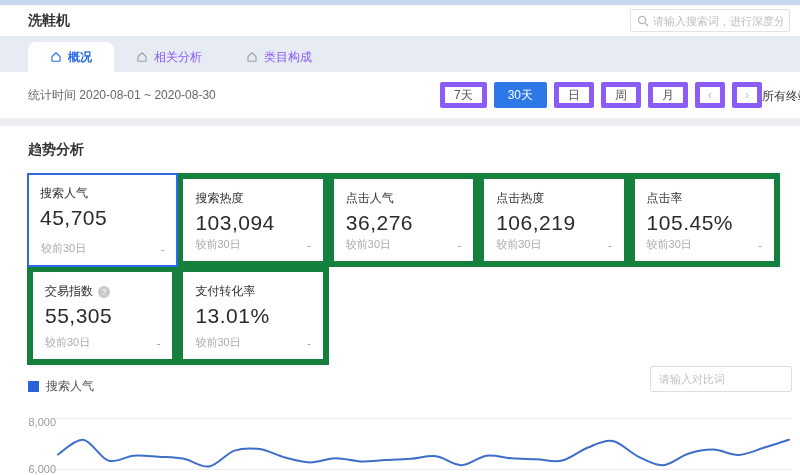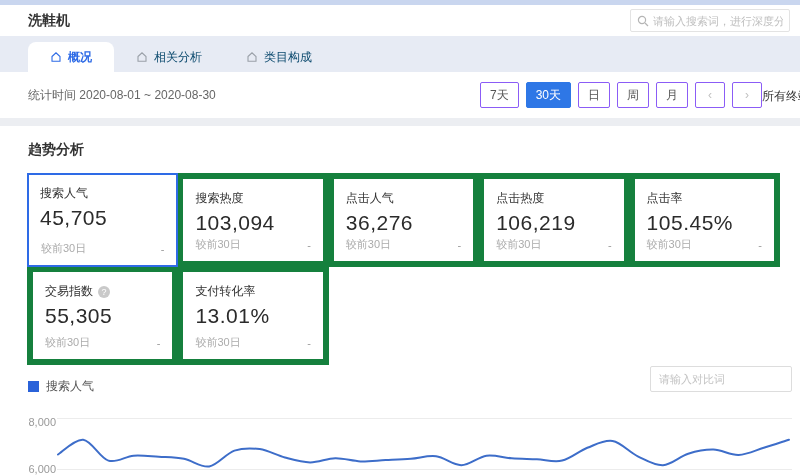--- a/index.html
+++ b/index.html
@@ -14,30 +14,30 @@
   .page-title { font-size:14px; font-weight:bold; color:#333; }
   .search-box { display:flex; align-items:center; width:160px; height:23px;
                 border:1px solid #e3e3e3; border-radius:2px; background:#fff; padding:0 6px; }
   .search-box input { border:none; outline:none; width:100%; font-size:11px; color:#333;
                       font-family:inherit; }
   .search-box input::placeholder { color:#bfbfbf; }
   .search-icon { display:flex; margin-right:4px; flex:none; }
 
   .tabbar { height:36px; background:#e7ebf4; display:flex; align-items:flex-end; padding-left:28px; }
   .tab { display:flex; align-items:center; gap:6px; height:30px; padding:0 22px;
-         font-size:12px; color:#0c4a6e; cursor:pointer; border-radius:8px 8px 0 0; }
+         font-size:12px; color:#8b5cf6; cursor:pointer; border-radius:8px 8px 0 0; }
   .tab .ticon svg { display:block; }
   .tab.active { background:#fff; color:#2e6be6; font-weight:bold;text-align:center; }
 
   .toolbar { height:46px; background:#fff; display:flex; align-items:center;
              padding:0 16px 0 28px; position:relative; overflow:hidden; }
   .stat-time { font-size:12px; color:#666; }
   .range-wrap { position:absolute; right:38px; display:flex; align-items:center; gap:7px; }
   .rbtn { min-width:30px; height:26px; padding:0 9px; font-size:12px; color:#555;
-          background:#fff; border:1px solid #8b5cf6; border-radius:2px; cursor:pointer;
+          background:#fff; border:5px solid #8b5cf6; border-radius:2px; cursor:pointer;
           display:flex; align-items:center; justify-content:center; font-family:inherit; }
   .rbtn.active { background:#2e77e6; border-color:#2e77e6; color:#fff; }
   .rbtn.arrow { color:#c0c0c0; padding:0 7px; }
   .terminal { position:absolute; right:-10px; top:16px; font-size:12px; color:#333; white-space:nowrap; }
 
   .main { position:absolute; top:126px; left:0; width:800px; height:349px; background:#fff; }
   .section-title { font-size:14px; font-weight:bold; color:#333; padding:15px 0 0 28px; }
 
   .cards { display:grid; grid-template-columns:repeat(5,1fr); grid-auto-rows:93px;
            margin:15px 20px 0 28px; }

